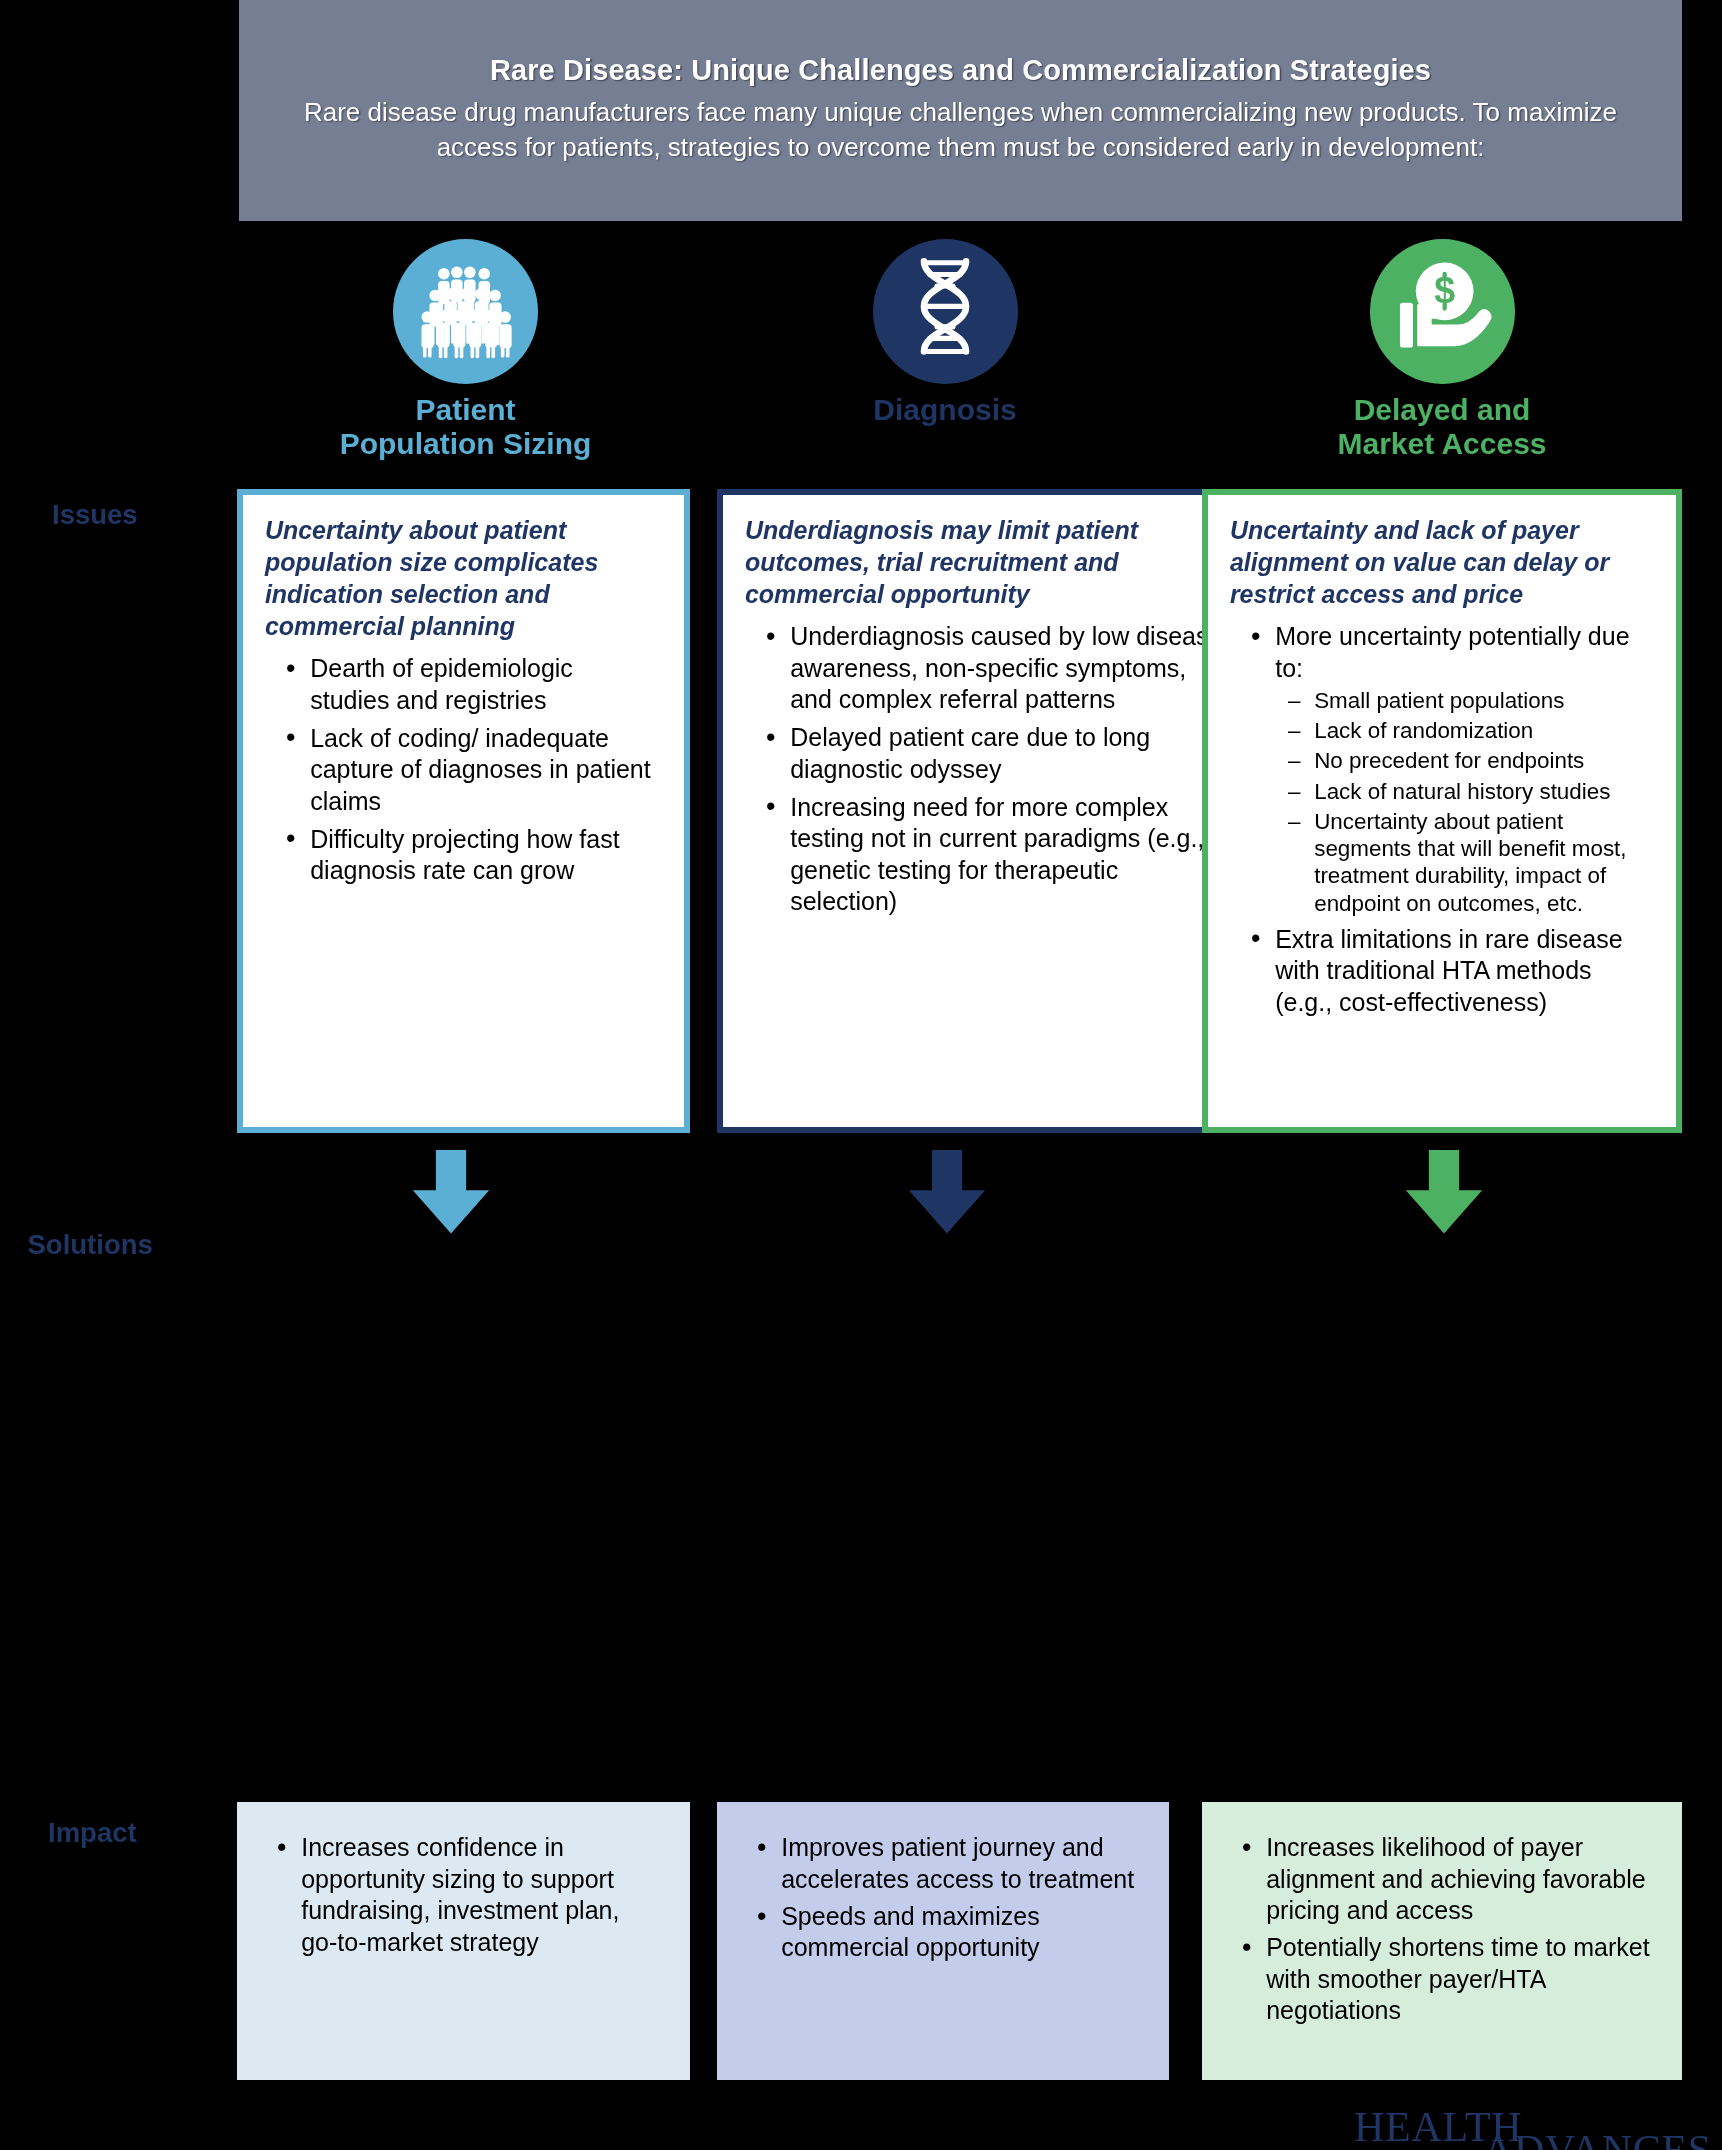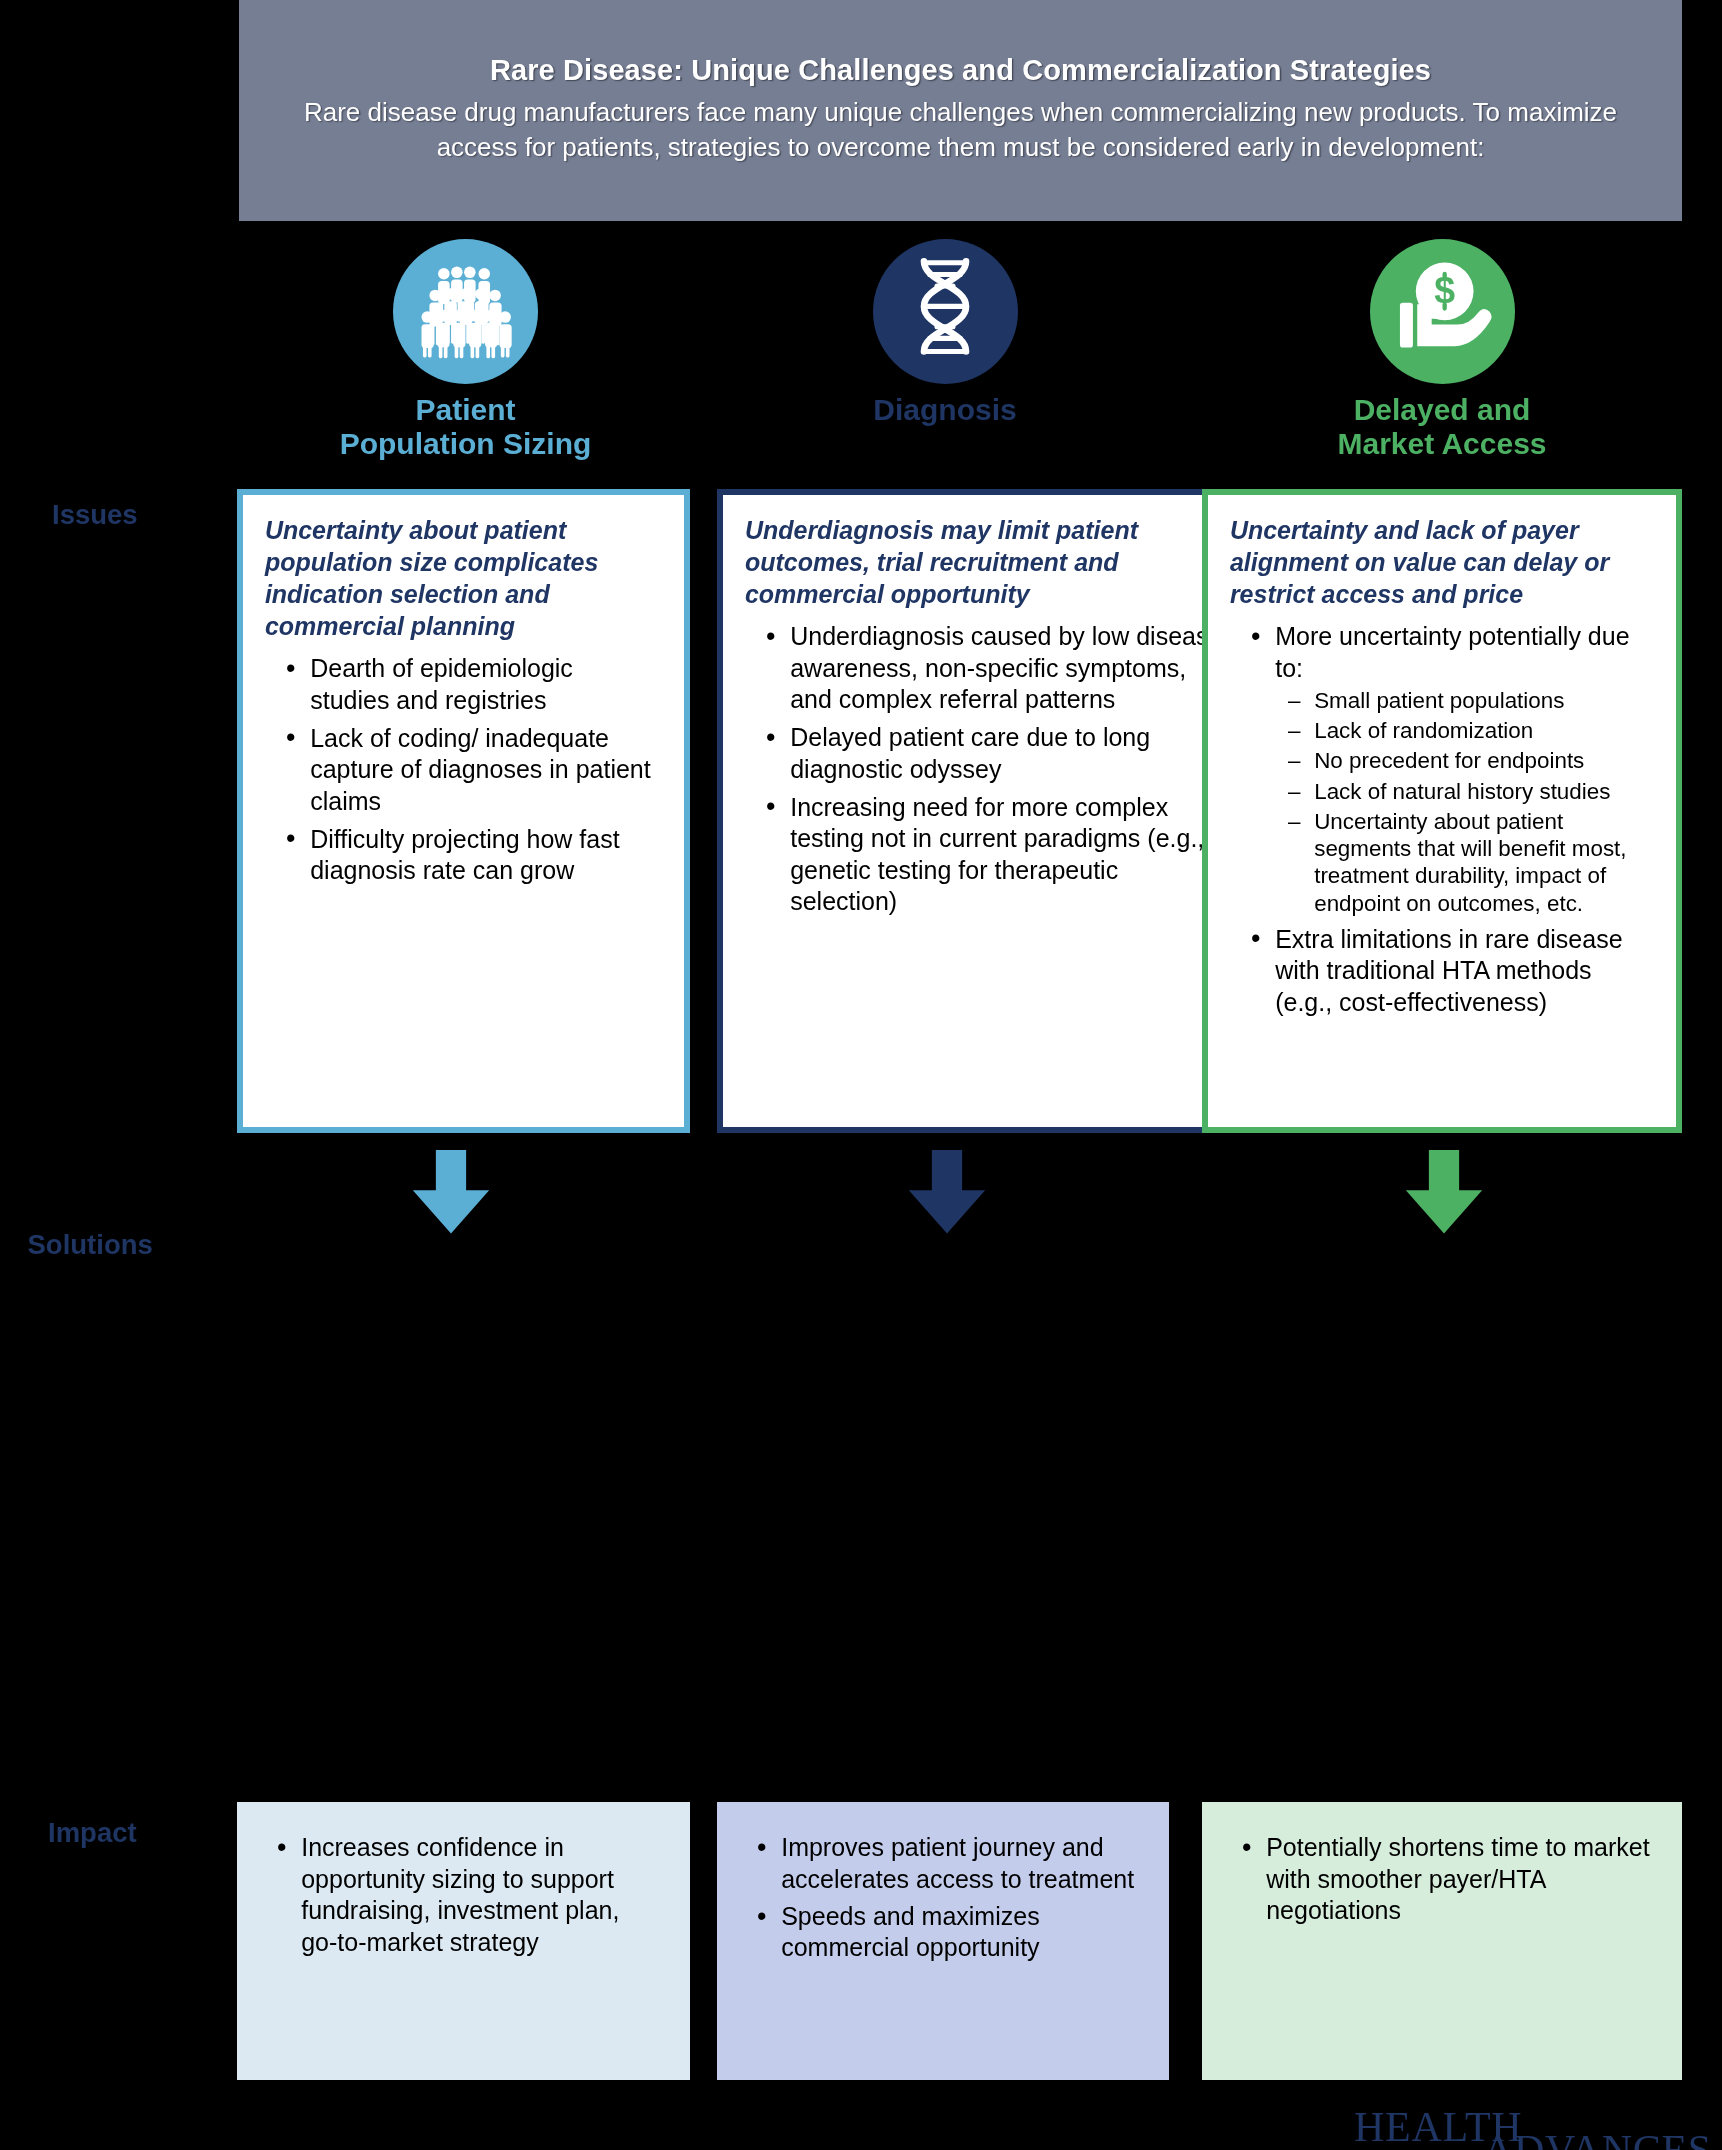--- a/index.html
+++ b/index.html
@@ -333,20 +333,21 @@
     </ul>
   </div>
   <div class="impact-box" id="impact-1" style="background: rgb(195, 204, 235);">
     <ul class="bullets">
       <li>Improves patient journey and accelerates access to treatment</li>
       <li>Speeds and maximizes commercial opportunity</li>
     </ul>
   </div>
   <div class="impact-box" id="impact-2" style="background: rgb(214, 237, 220);">
     <ul class="bullets">
+      <li>Increases likelihood of payer alignment and achieving favorable pricing and access</li>
       <li>Potentially shortens time to market with smoother payer/HTA negotiations</li>
     </ul>
   </div>
 
   <div class="logo">
     <div class="logo-rule"></div>
     <div class="logo-health">HEALTH</div>
     <div class="logo-advances">ADVANCES</div>
   </div>
 

